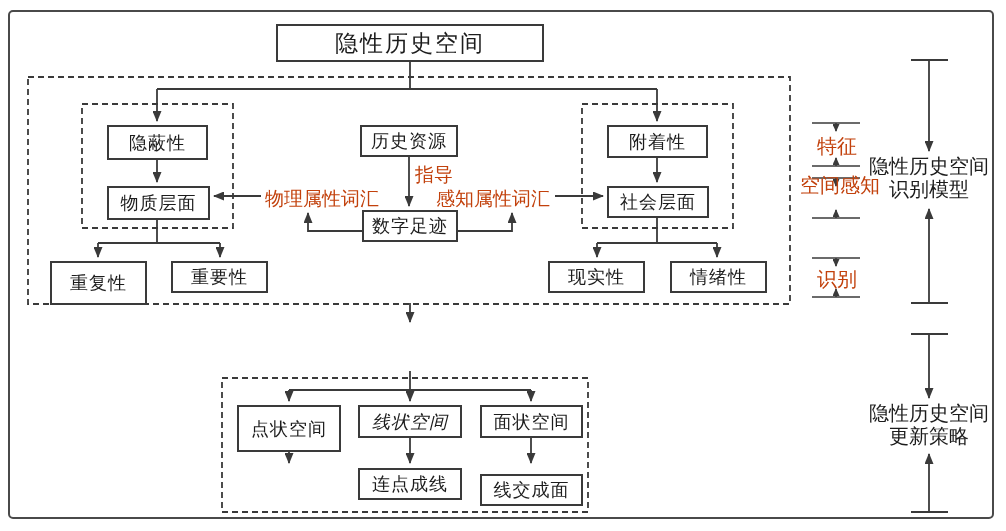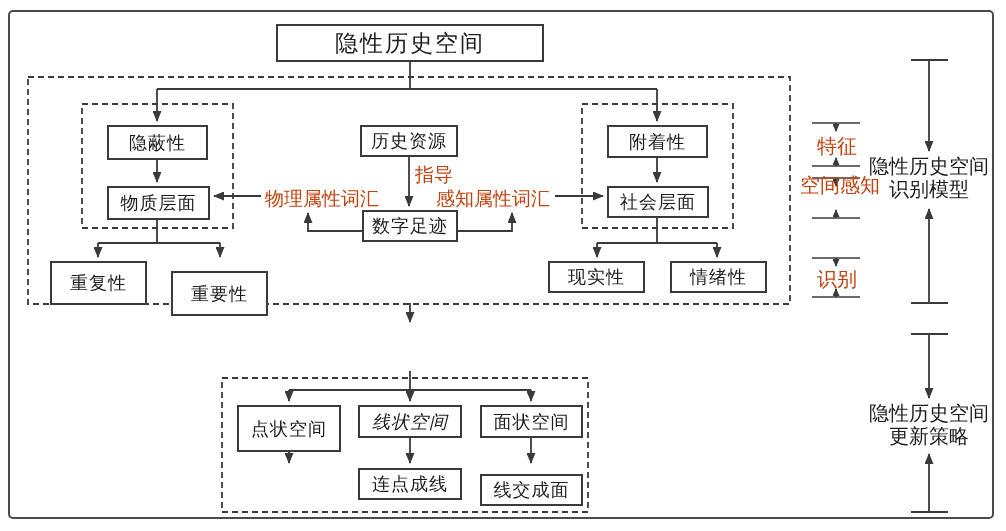--- a/index.html
+++ b/index.html
@@ -144,21 +144,21 @@
       <line x1="836" y1="297" x2="836" y2="289" marker-end="url(#arw-s)"></line>
       <path d="M812,297 H860"></path>
     </g>
   </svg>
 
   <div class="node big" style="left:276px; top:24px;  width:268px; height:38px;">隐性历史空间</div>
 
   <div class="node" style="left:107px; top:125px; width:101px; height:35px;">隐蔽性</div>
   <div class="node" style="left:107px; top:186px; width:103px; height:34px;">物质层面</div>
   <div class="node" style="left:50px;  top:261px; width:97px;  height:44px;">重复性</div>
-  <div class="node" style="left:171px; top:261px; width:97px;  height:45px;margin-top:10px;">重要性</div>
+  <div class="node" style="left:171px; top:261px; width:97px;  height:32px;">重要性</div>
 
   <div class="node" style="left:360px; top:125px; width:98px;  height:32px;">历史资源</div>
   <div class="node" style="left:362px; top:210px; width:96px;  height:32px;">数字足迹</div>
 
   <div class="node" style="left:607px; top:125px; width:101px; height:33px;">附着性</div>
   <div class="node" style="left:607px; top:186px; width:102px; height:32px;">社会层面</div>
   <div class="node" style="left:548px; top:261px; width:97px;  height:32px;">现实性</div>
   <div class="node" style="left:670px; top:261px; width:97px;  height:32px;">情绪性</div>
 
 

